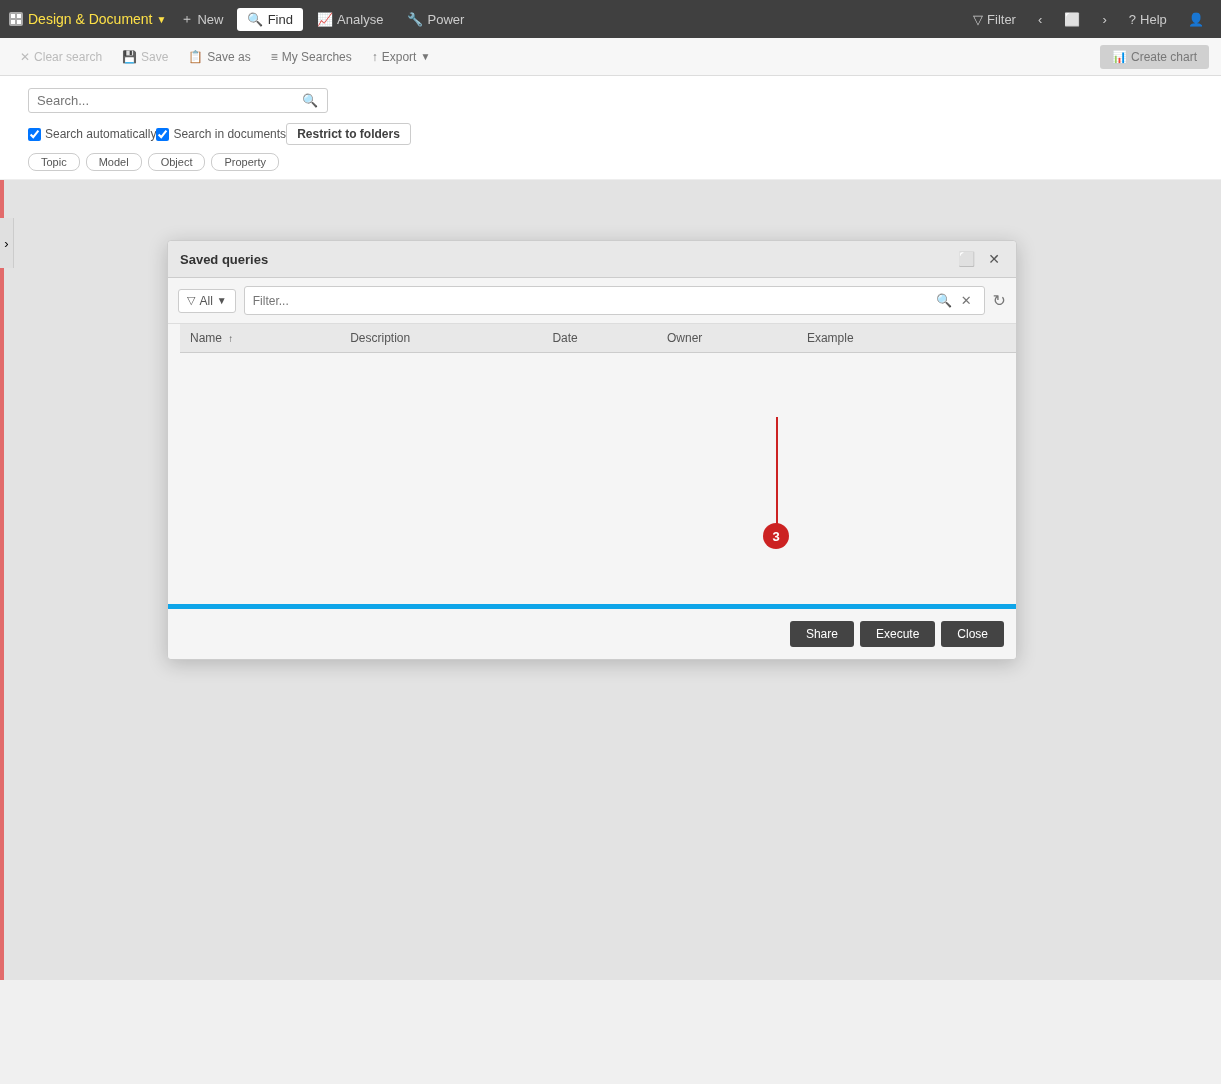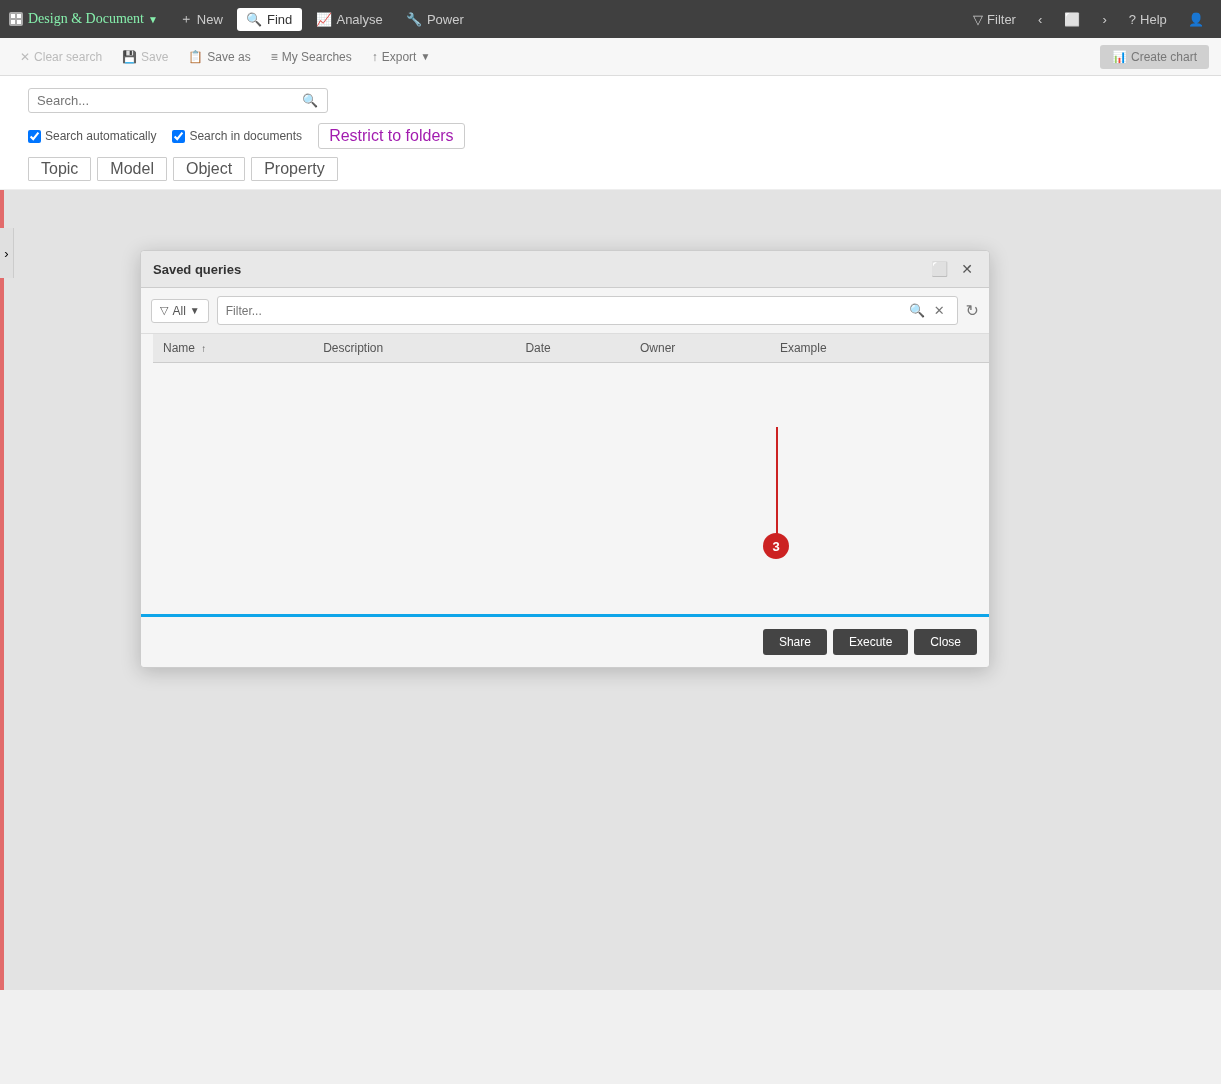--- a/index.html
+++ b/index.html
@@ -2,21 +2,21 @@
 <html><head>
   <meta charset="utf-8">
   <style>
     * { box-sizing: border-box; margin: 0; padding: 0; }
     body { font-family: Arial, sans-serif; font-size: 13px; background: #f0f0f0; width: 1221px; height: 1084px; overflow: hidden; position: relative; }
 
     
     .top-nav {
       display: flex; align-items: center; background: #404040; height: 38px; padding: 0 8px; gap: 4px;
     }
-    .nav-logo { color: #86efac; font-size: 14px; margin-right: 8px; display: flex; align-items: center; gap: 4px; font-family: Liberation Serif, serif; }
+    .nav-logo { color: #fde047; font-size: 14px; margin-right: 0; display: flex; align-items: center; gap: 4px; }
     .nav-logo svg { width: 16px; height: 16px; }
     .nav-item { color: #ccc; font-size: 13px; padding: 4px 10px; cursor: pointer; display: flex; align-items: center; gap: 4px; border-radius: 3px; }
     .nav-item.active { background: #fff; color: #333; border-radius: 3px; }
     .nav-right { margin-left: auto; display: flex; align-items: center; gap: 6px; }
     .nav-icon-btn { color: #ccc; cursor: pointer; padding: 4px 8px; display: flex; align-items: center; gap: 4px; font-size: 13px; }
 
     
     .toolbar {
       display: flex; align-items: center; background: #f7f7f7; height: 38px; padding: 0 12px; gap: 4px;
       border-bottom: 1px solid #ddd; position: relative;
@@ -33,36 +33,36 @@
     .sidebar-toggle {
       position: absolute; left: 0; top: 38px; width: 14px; height: 50px; background: #e0e0e0;
       display: flex; align-items: center; justify-content: center; cursor: pointer; border-right: 1px solid #ccc;
       z-index: 10;
     }
 
     
     .search-area { background: #fff; padding: 12px 16px 8px 28px; border-bottom: 1px solid #eee; }
     .search-input-wrap { display: flex; align-items: center; border: 1px solid #ccc; border-radius: 3px; padding: 4px 8px; width: 300px; margin-bottom: 10px; }
     .search-input { border: none; outline: none; font-size: 13px; color: #999; width: 100%; }
-    .search-options { display: flex; align-items: center; gap: 16px; margin-bottom: 8px; }
+    .search-options { display: flex; align-items: center; margin-bottom: 8px; }
     .checkbox-label { display: flex; align-items: center; gap: 4px; color: #555; font-size: 12px; cursor: pointer; }
     .checkbox-label input { width: 13px; height: 13px; }
-    .restrict-btn { border: 1px solid #ccc; border-radius: 3px; padding: 3px 10px; font-size: 16px; color: #a21caf; cursor: pointer; background: #fff; }
+    .restrict-btn { border: 1px solid #ccc; border-radius: 3px; padding: 3px 10px; font-size: 12px; color: #404040; cursor: pointer; background: #fff; font-weight: bold; }
     .filter-tags { display: flex; gap: 6px; margin-top: 4px; }
-    .filter-tag { border: 1px solid #ccc; border-radius: 1px; padding: 2px 12px; font-size: 16px; color: #555; cursor: pointer; background: #fff; }
+    .filter-tag { border: 1px solid #ccc; border-radius: 8px; padding: 2px 12px; font-size: 11px; color: #555; cursor: pointer; background: #fff; }
 
     
     .main-content { position: relative; background: #f0f0f0; min-height: 800px; }
 
     
     .modal-overlay { position: absolute; top: 0; left: 0; right: 0; bottom: 0; background: rgba(200,200,200,0.3); }
 
     
     .modal {
-      position: absolute; top: 60px; left: 140px; width: 850px;
+      position: absolute; top: 60px; left: 167px; width: 850px;
       background: #f5f5f5; border: 1px solid #ccc; border-radius: 4px;
       box-shadow: 0 4px 20px rgba(0,0,0,0.2);
     }
     .modal-header {
       background: #e8e8e8; padding: 8px 12px; display: flex; align-items: center; justify-content: space-between;
       border-bottom: 1px solid #ccc; border-radius: 4px 4px 0 0;
     }
     .modal-title { font-size: 13px; font-weight: bold; color: #333; }
     .modal-header-btns { display: flex; gap: 4px; }
     .modal-header-btn { background: none; border: none; cursor: pointer; color: #555; font-size: 14px; padding: 2px 4px; }
@@ -92,21 +92,21 @@
       width: 14px; height: 14px; background: #fff; border-radius: 50%; position: absolute;
       top: 1px; left: 1px; transition: left 0.2s; box-shadow: 0 1px 3px rgba(0,0,0,0.3);
     }
     .toggle-track.on .toggle-thumb { left: 17px; }
 
     
     .action-icons { display: flex; gap: 4px; align-items: center; }
     .action-icon { background: none; border: none; cursor: pointer; color: #666; font-size: 14px; padding: 2px 4px; border-radius: 2px; }
 
     
-    .modal-footer { padding: 12px; display: flex; justify-content: flex-end; gap: 6px; background: #f5f5f5; border-top: 3px solid #0ea5e9; border-radius: 0 0 4px 4px; }
+    .modal-footer { padding: 12px; display: flex; justify-content: flex-end; gap: 6px; background: #f5f5f5; border-top: 5px solid #0ea5e9; border-radius: 0 0 4px 4px; }
     .btn { padding: 6px 16px; font-size: 12px; border-radius: 3px; cursor: pointer; border: none; }
     .btn-dark { background: #444; color: #fff; }
 
     
     .step-indicator {
       width: 26px; height: 26px; background: #cc2222; color: #fff; border-radius: 50%;
       display: flex; align-items: center; justify-content: center; font-size: 13px; font-weight: bold;
       position: absolute;
     }
 

